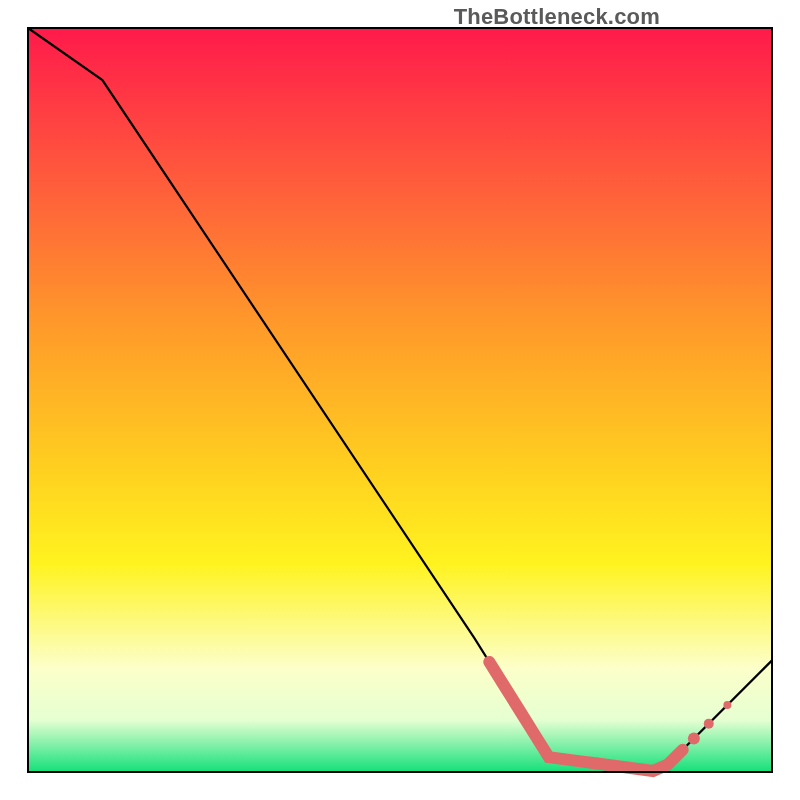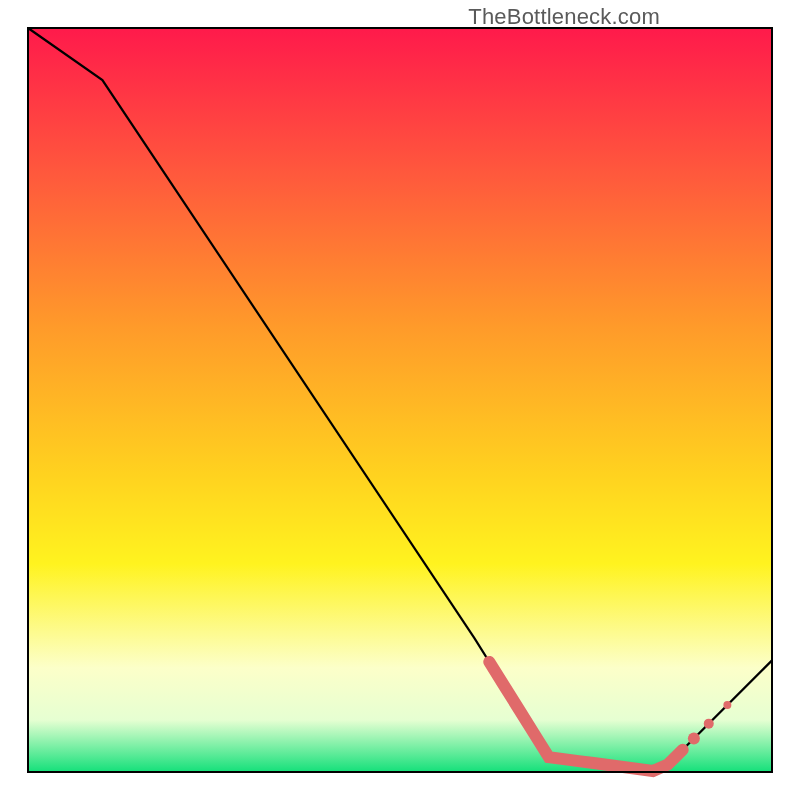--- a/index.html
+++ b/index.html
@@ -8,20 +8,21 @@
     width: 800px;
     height: 800px;
     overflow: hidden;
     font-family: Arial, Helvetica, sans-serif;
     background: #fff;
   }
   .stage {
     position: relative;
     width: 672px;
     height: 800px;
+    font-weight: bold;
   }
   svg {
     display: block;
   }
   .watermark {
     position: absolute;
     top: 4px;
     right: 12px;
     font-size: 22px;
     color: #5a5a5a;

